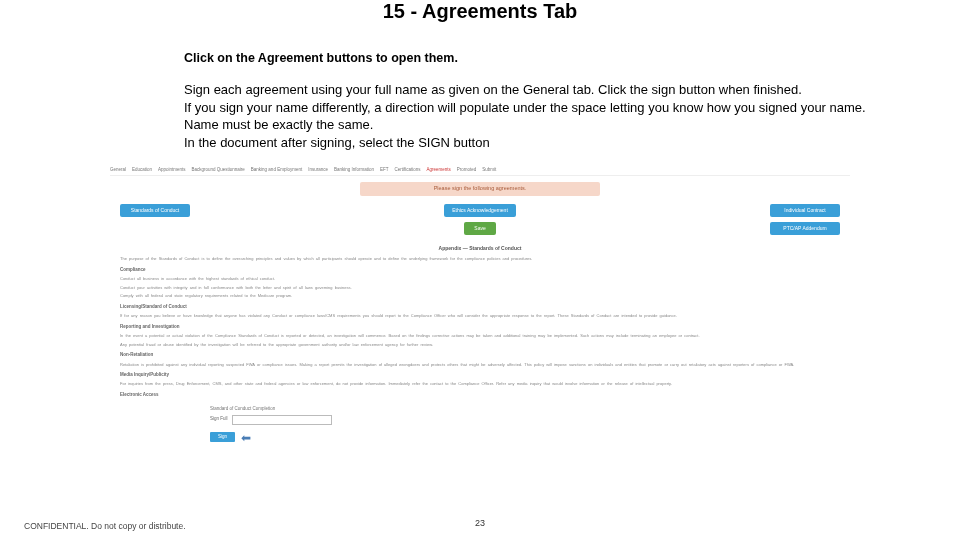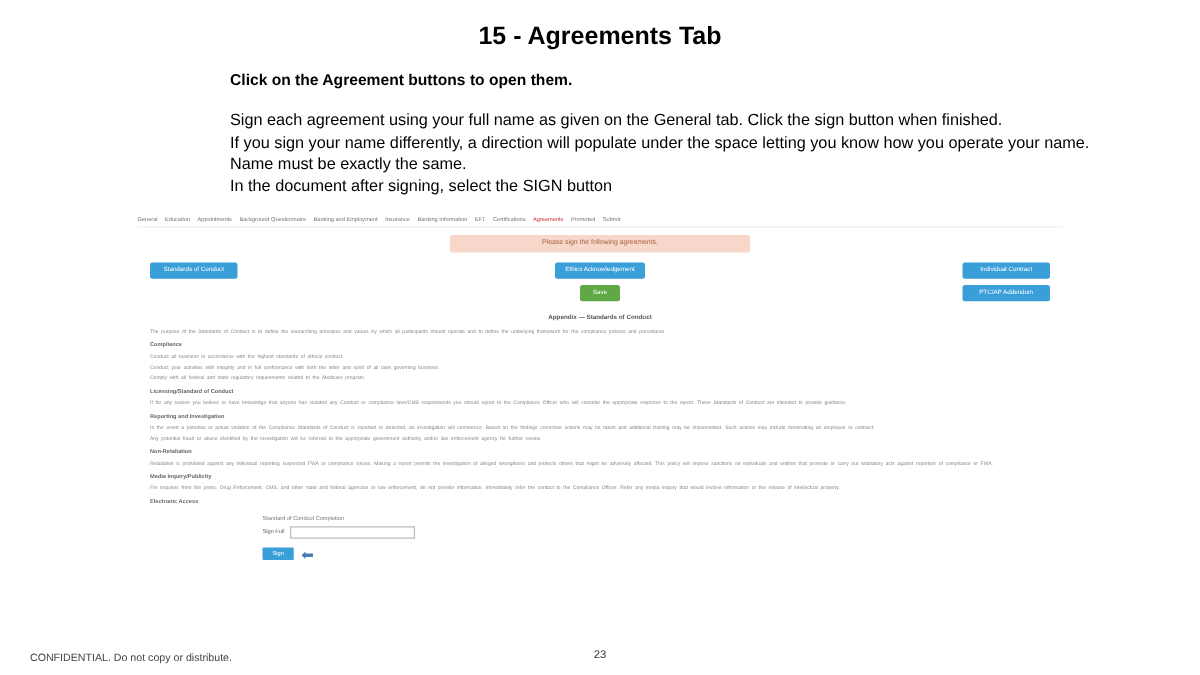--- a/index.html
+++ b/index.html
@@ -9,24 +9,23 @@
     font-family: Arial, Helvetica, sans-serif;
     background: #fff;
     color: #000;
     position: relative;
     overflow: hidden;
   }
   .slide-title {
     text-align: center;
     font-size: 20px;
     font-weight: bold;
-    margin-top: 18px;
   }
   .content {
-    margin: 16px 0 0 184px;
+    margin: 28px 0 0 184px;
     width: 700px;
   }
   .subtitle {
     font-size: 12.5px;
     font-weight: bold;
     margin-bottom: 16px;
   }
   .body-text {
     font-size: 13px;
     line-height: 1.35;
@@ -170,21 +169,21 @@
 </style>
 </head>
 <body>
 
 <h1 class="slide-title">15 - Agreements Tab</h1>
 
 <div class="content">
   <p class="subtitle">Click on the Agreement buttons to open them.</p>
   <div class="body-text">
     <div>Sign each agreement using your full name as given on the General tab.  Click the sign button when finished.</div>
-    <div>If you sign your name differently, a direction will populate under the space letting you know how you operate your name. Name must be exactly the same.</div>
+    <div>If you sign your name differently, a direction will populate under the space letting you know how you signed your name. Name must be exactly the same.</div>
     <div>In the document after signing, select the SIGN button</div>
   </div>
 </div>
 
 <div class="screenshot">
   <div class="tabs">
     <span class="tab">General</span>
     <span class="tab">Education</span>
     <span class="tab">Appointments</span>
     <span class="tab">Background Questionnaire</span>

